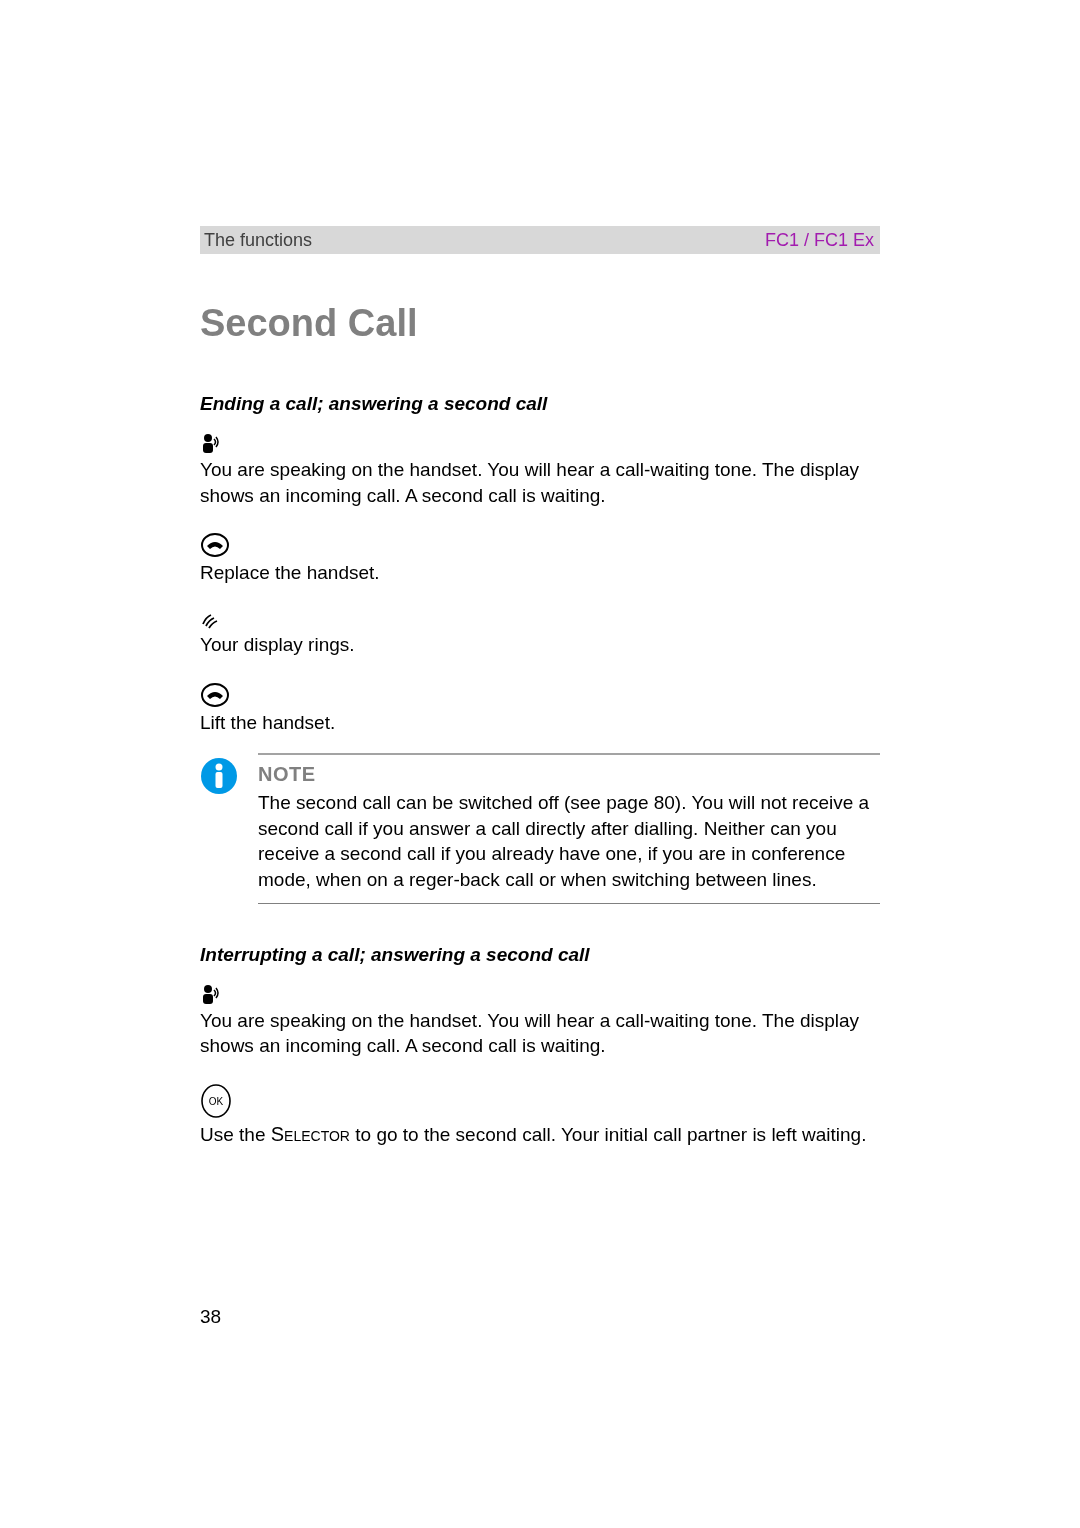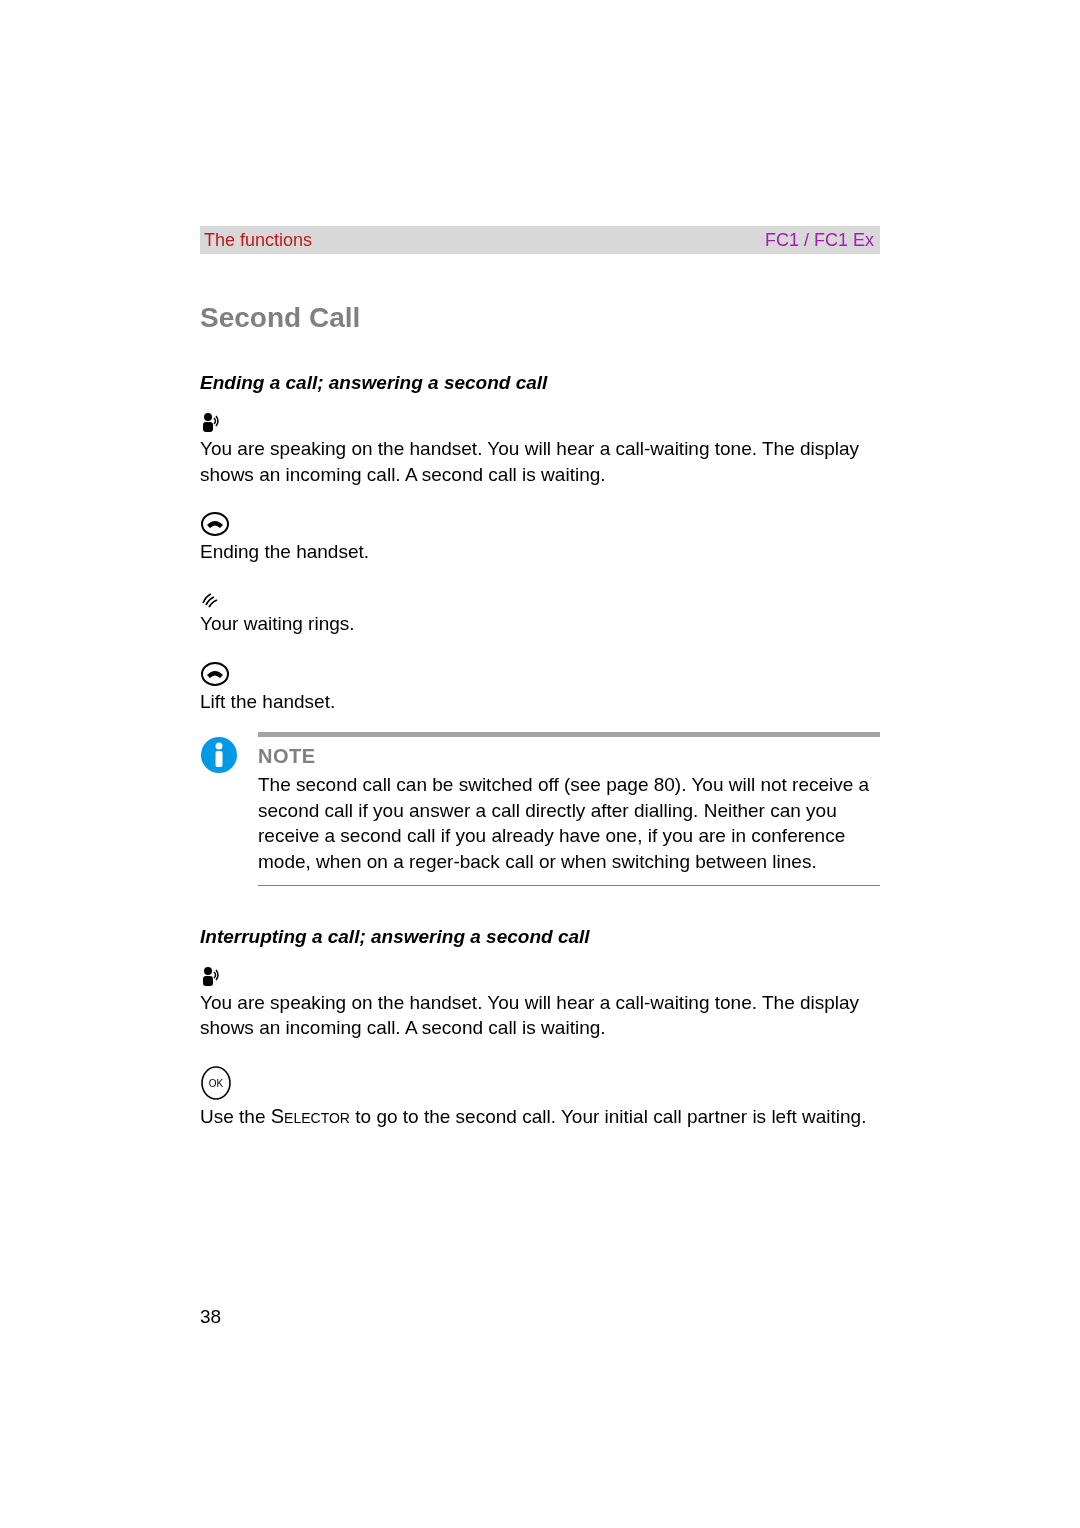--- a/index.html
+++ b/index.html
@@ -17,30 +17,30 @@
   .header-bar {
     background: #d8d8d8;
     display: flex;
     justify-content: space-between;
     align-items: center;
     height: 28px;
     padding: 0 6px 0 4px;
     font-size: 18px;
   }
   .header-left {
-    color: #b91c1c;
+    color: #404040;
   }
   .header-right {
     color: #a21caf;
   }
   h1.section-title {
     color: #808080;
-    font-size: 28px;
+    font-size: 38px;
     font-weight: bold;
-    margin: 48px 0 38px 0;
+    margin: 48px 0 48px 0;
   }
   h2.sub-title {
     font-size: 19px;
     font-weight: bold;
     margin: 0 0 18px 0;
     font-style: italic;
   }
   .icon-row {
     margin: 0 0 2px 0;
     line-height: 1;
@@ -54,21 +54,21 @@
     margin: 0 0 24px 0;
   }
   .note-block {
     display: flex;
     align-items: flex-start;
     gap: 18px;
     margin: 14px 0 0 0;
   }
   .note-content {
     flex: 1;
-    border-top: 5px solid #a3a3a3;
+    border-top: 2px solid #a3a3a3;
     border-bottom: 1px solid #808080;
     padding: 8px 0 10px 0;
   }
   .note-label {
     color: #808080;
     font-size: 20px;
     font-weight: bold;
     letter-spacing: 0.5px;
     margin: 0 0 4px 0;
   }
@@ -117,30 +117,30 @@
     </svg>
   </div>
   <p class="after-icon-text">You are speaking on the handset. You will hear a call-waiting tone. The display shows an incoming call. A second call is waiting.</p>
 
   <div class="icon-row">
     <svg width="30" height="26" viewBox="0 0 30 26">
       <ellipse cx="15" cy="13" rx="13" ry="11" fill="none" stroke="#000" stroke-width="2"></ellipse>
       <path d="M7 14 Q15 6 23 14 L20 17 Q15 12 10 17 Z" fill="#000"></path>
     </svg>
   </div>
-  <p class="after-icon-text">Ending the handset.</p>
+  <p class="after-icon-text">Replace the handset.</p>
 
   <div class="icon-row">
     <svg width="22" height="20" viewBox="0 0 22 20">
       <path d="M3 14 Q6 7 11 5" stroke="#000" stroke-width="1.8" fill="none"></path>
       <path d="M6 16 Q9 10 14 8" stroke="#000" stroke-width="1.8" fill="none"></path>
       <path d="M9 18 Q12 13 17 11" stroke="#000" stroke-width="1.8" fill="none"></path>
     </svg>
   </div>
-  <p class="after-icon-text">Your waiting rings.</p>
+  <p class="after-icon-text">Your display rings.</p>
 
   <div class="icon-row">
     <svg width="30" height="26" viewBox="0 0 30 26">
       <ellipse cx="15" cy="13" rx="13" ry="11" fill="none" stroke="#000" stroke-width="2"></ellipse>
       <path d="M7 14 Q15 6 23 14 L20 17 Q15 12 10 17 Z" fill="#000"></path>
     </svg>
   </div>
   <p class="after-icon-text" style="margin-bottom:18px;">Lift the handset.</p>
 
   <div class="note-block">

